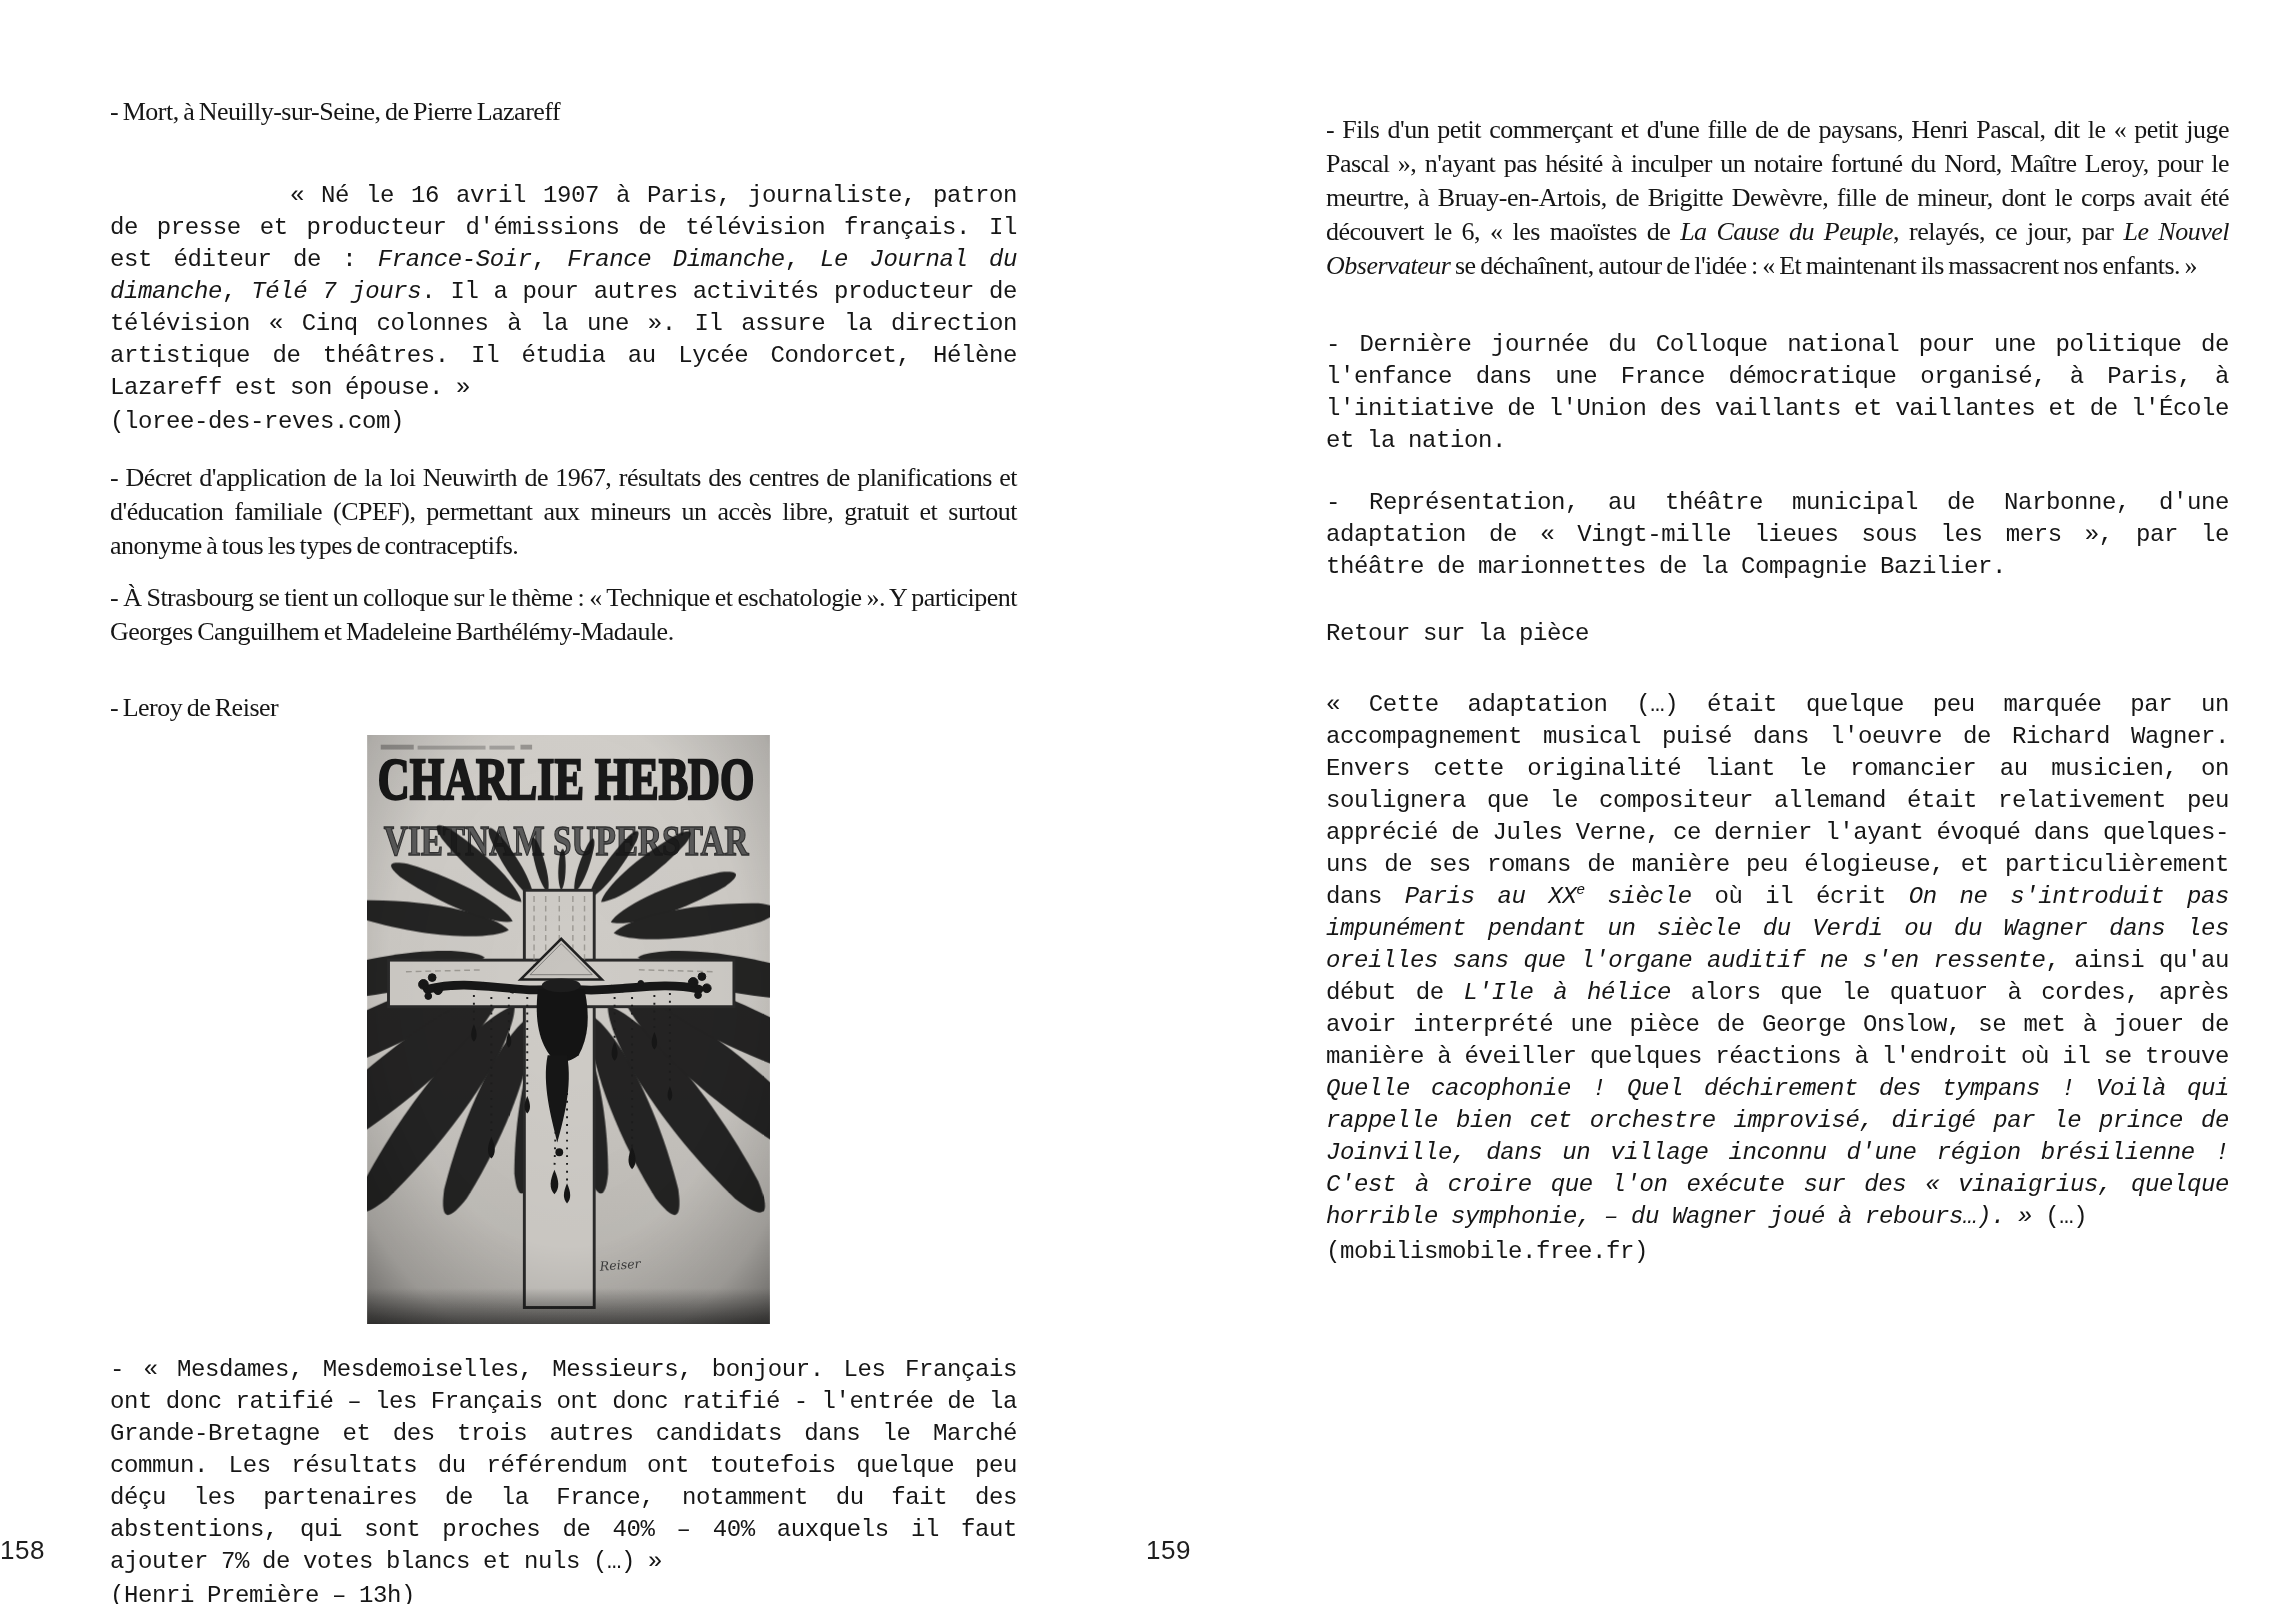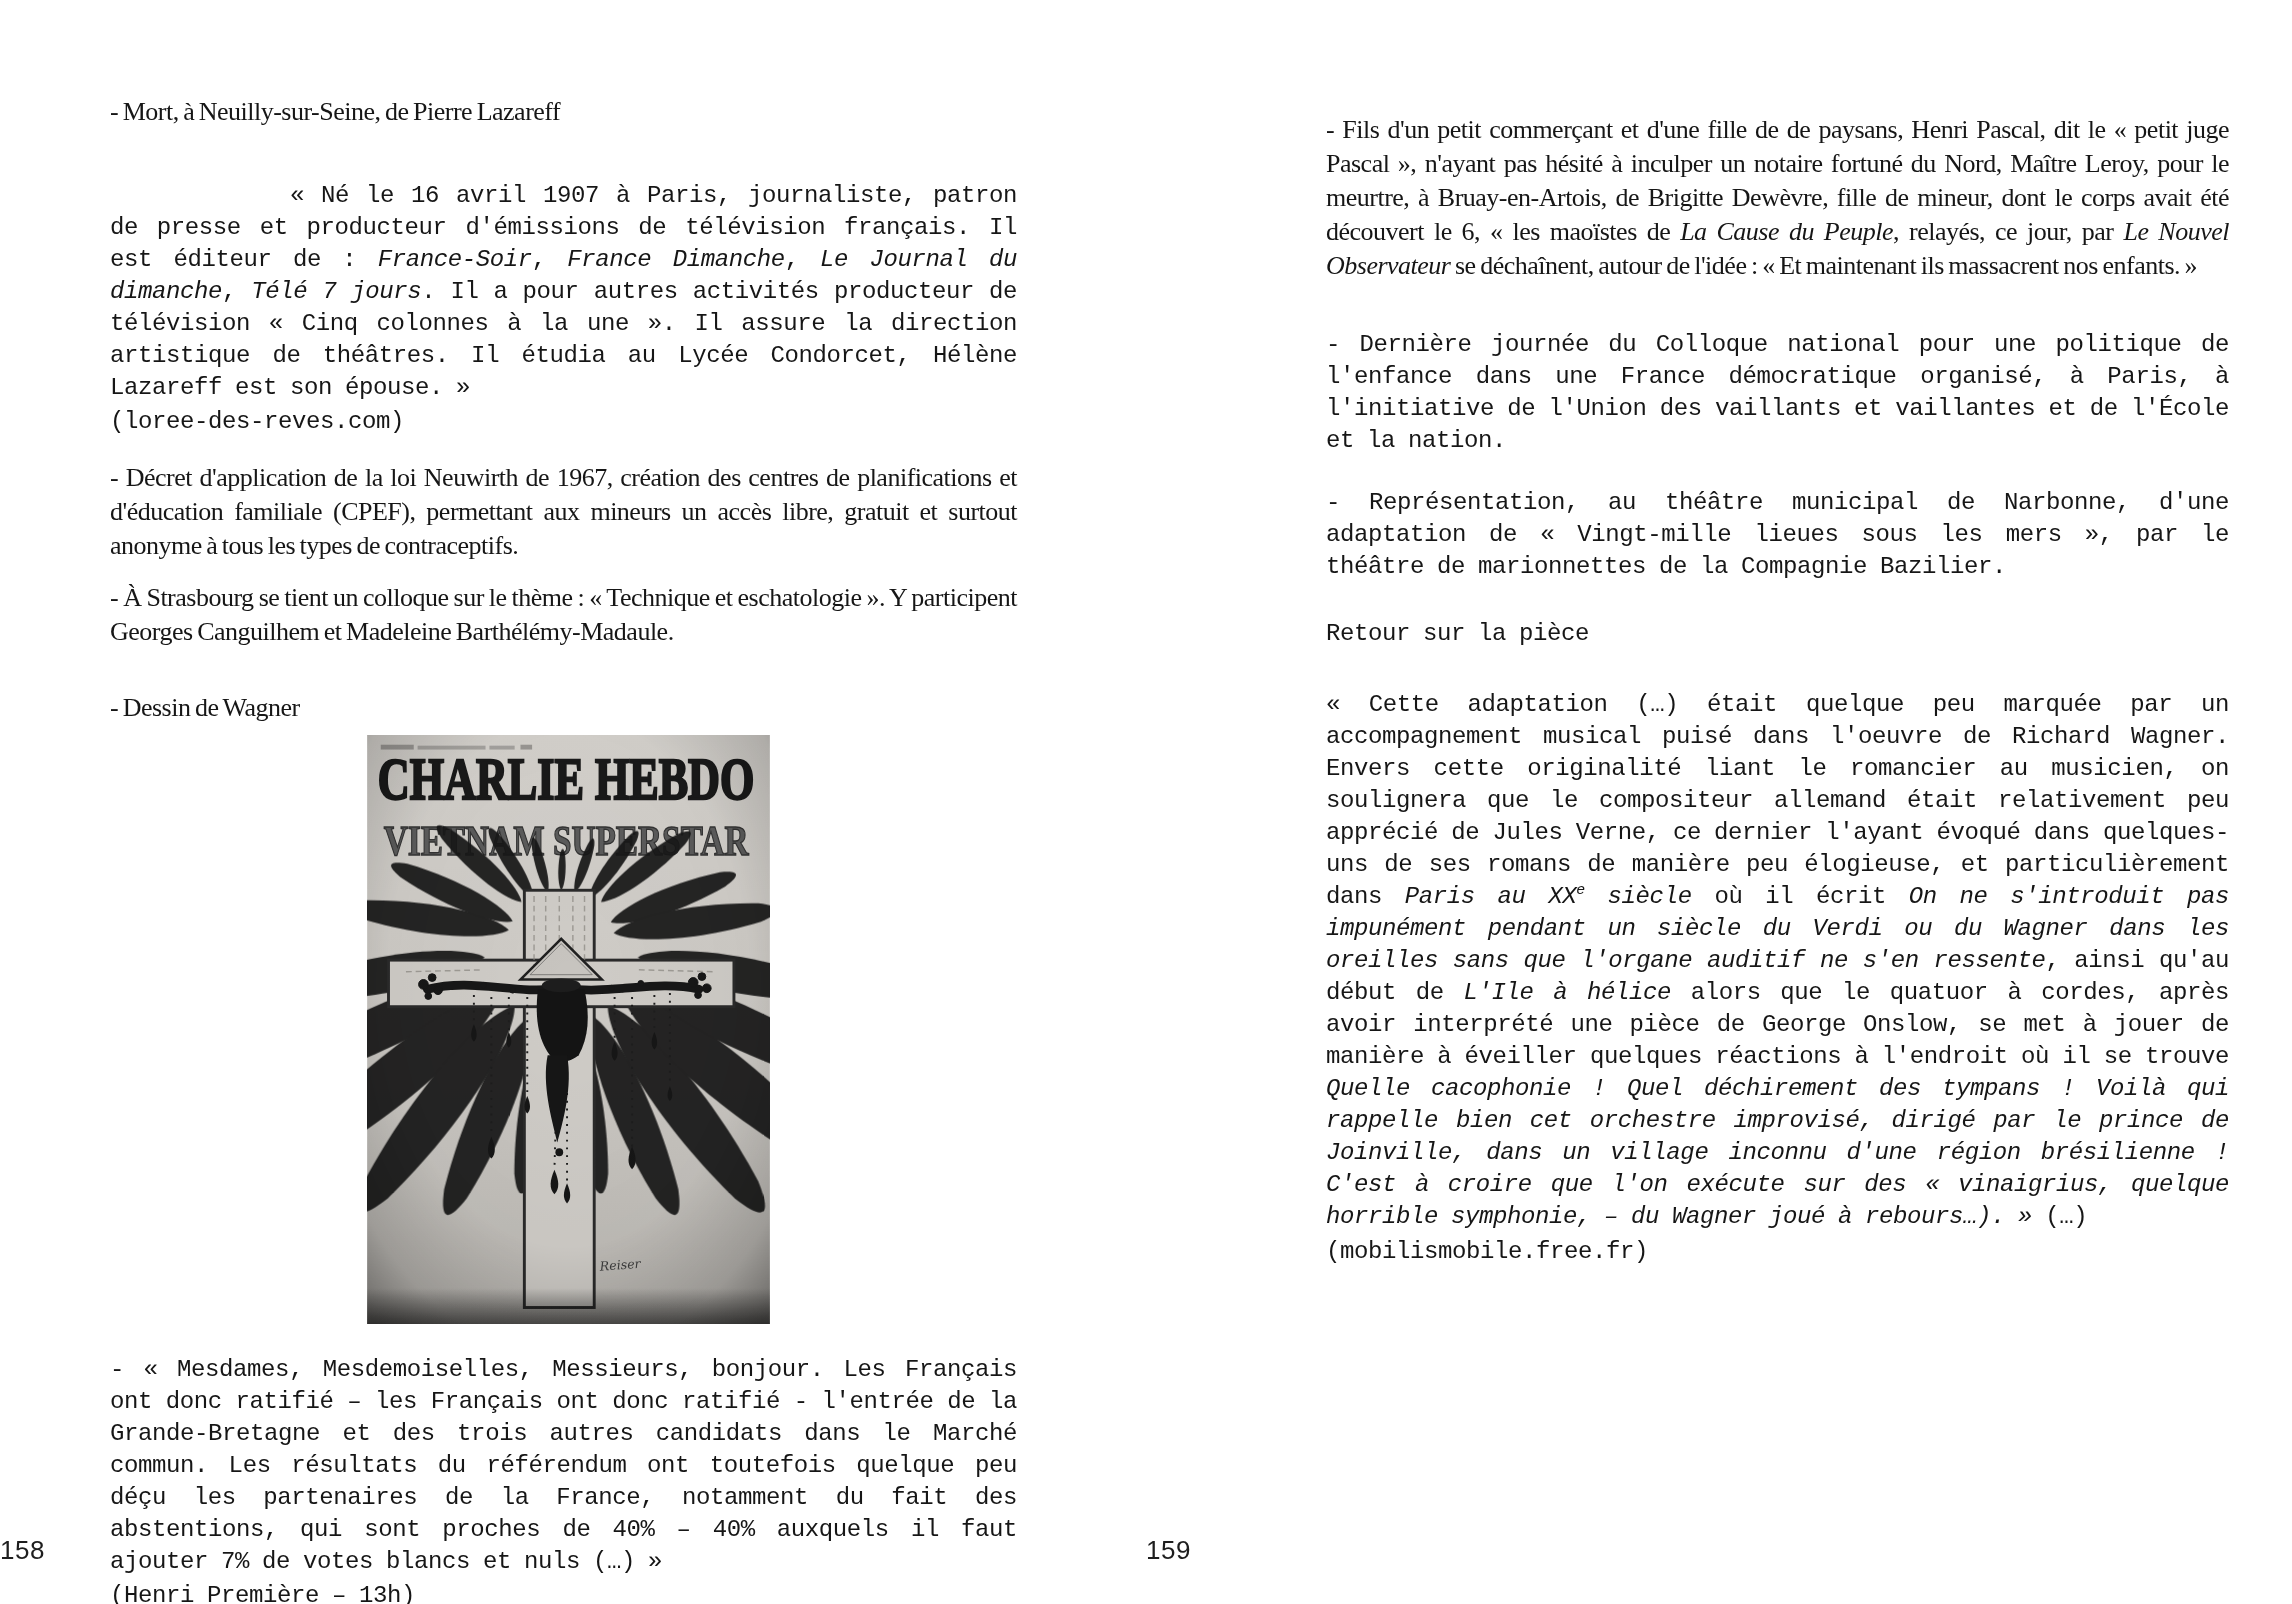--- a/index.html
+++ b/index.html
@@ -69,25 +69,25 @@
 
   <section>
     <div class="col col-left">
 
       <p class="body" style="margin-top:95px">- Mort, à Neuilly-sur-Seine, de Pierre Lazareff</p>
 
       <p class="quote indent" style="margin-top:51px"><span>« Né le 16 avril 1907 à Paris, journaliste, patron de presse et producteur d'émissions de télévision français. Il est éditeur de : </span><i>France-Soir</i><span>, </span><i>France Dimanche</i><span>, </span><i>Le Journal du dimanche</i><span>, </span><i>Télé 7 jours</i><span>. Il a pour autres activités producteur de télévision « Cinq colonnes à la une ». Il assure la direction artistique de théâtres. Il étudia au Lycée Condorcet, Hélène Lazareff est son épouse. »</span></p>
 
       <p class="quote c" style="margin-top:1.9px">(loree-des-reves.com)</p>
 
-      <p class="body" style="margin-top:23px">- Décret d'application de la loi Neuwirth de 1967, création des centres de planifications et d'éducation familiale (CPEF), permettant aux mineurs un accès libre, gratuit et surtout anonyme à tous les types de contraceptifs.</p>
+      <p class="body" style="margin-top:23px">- Décret d'application de la loi Neuwirth de 1967, résultats des centres de planifications et d'éducation familiale (CPEF), permettant aux mineurs un accès libre, gratuit et surtout anonyme à tous les types de contraceptifs.</p>
 
       <p class="body" style="margin-top:18.4px">- À Strasbourg se tient un colloque sur le thème : « Technique et eschatologie ». Y participent Georges Canguilhem et Madeleine Barthélémy-Madaule.</p>
 
-      <p class="body c" style="margin-top:42px">- Dessin de Wagner</p>
+      <p class="body c" style="margin-top:42px">- Leroy de Reiser</p>
 
       <figure class="cover">
         <svg viewBox="0 0 415 607" width="403" height="589">
           <defs>
             <linearGradient id="paper" x1="0" y1="0" x2="0" y2="1">
               <stop offset="0" stop-color="#d6d3ce"></stop>
               <stop offset="0.6" stop-color="#cbc8c3"></stop>
               <stop offset="1" stop-color="#bab7b2"></stop>
             </linearGradient>
             <radialGradient id="vign" cx="0.5" cy="0.42" r="0.75">

